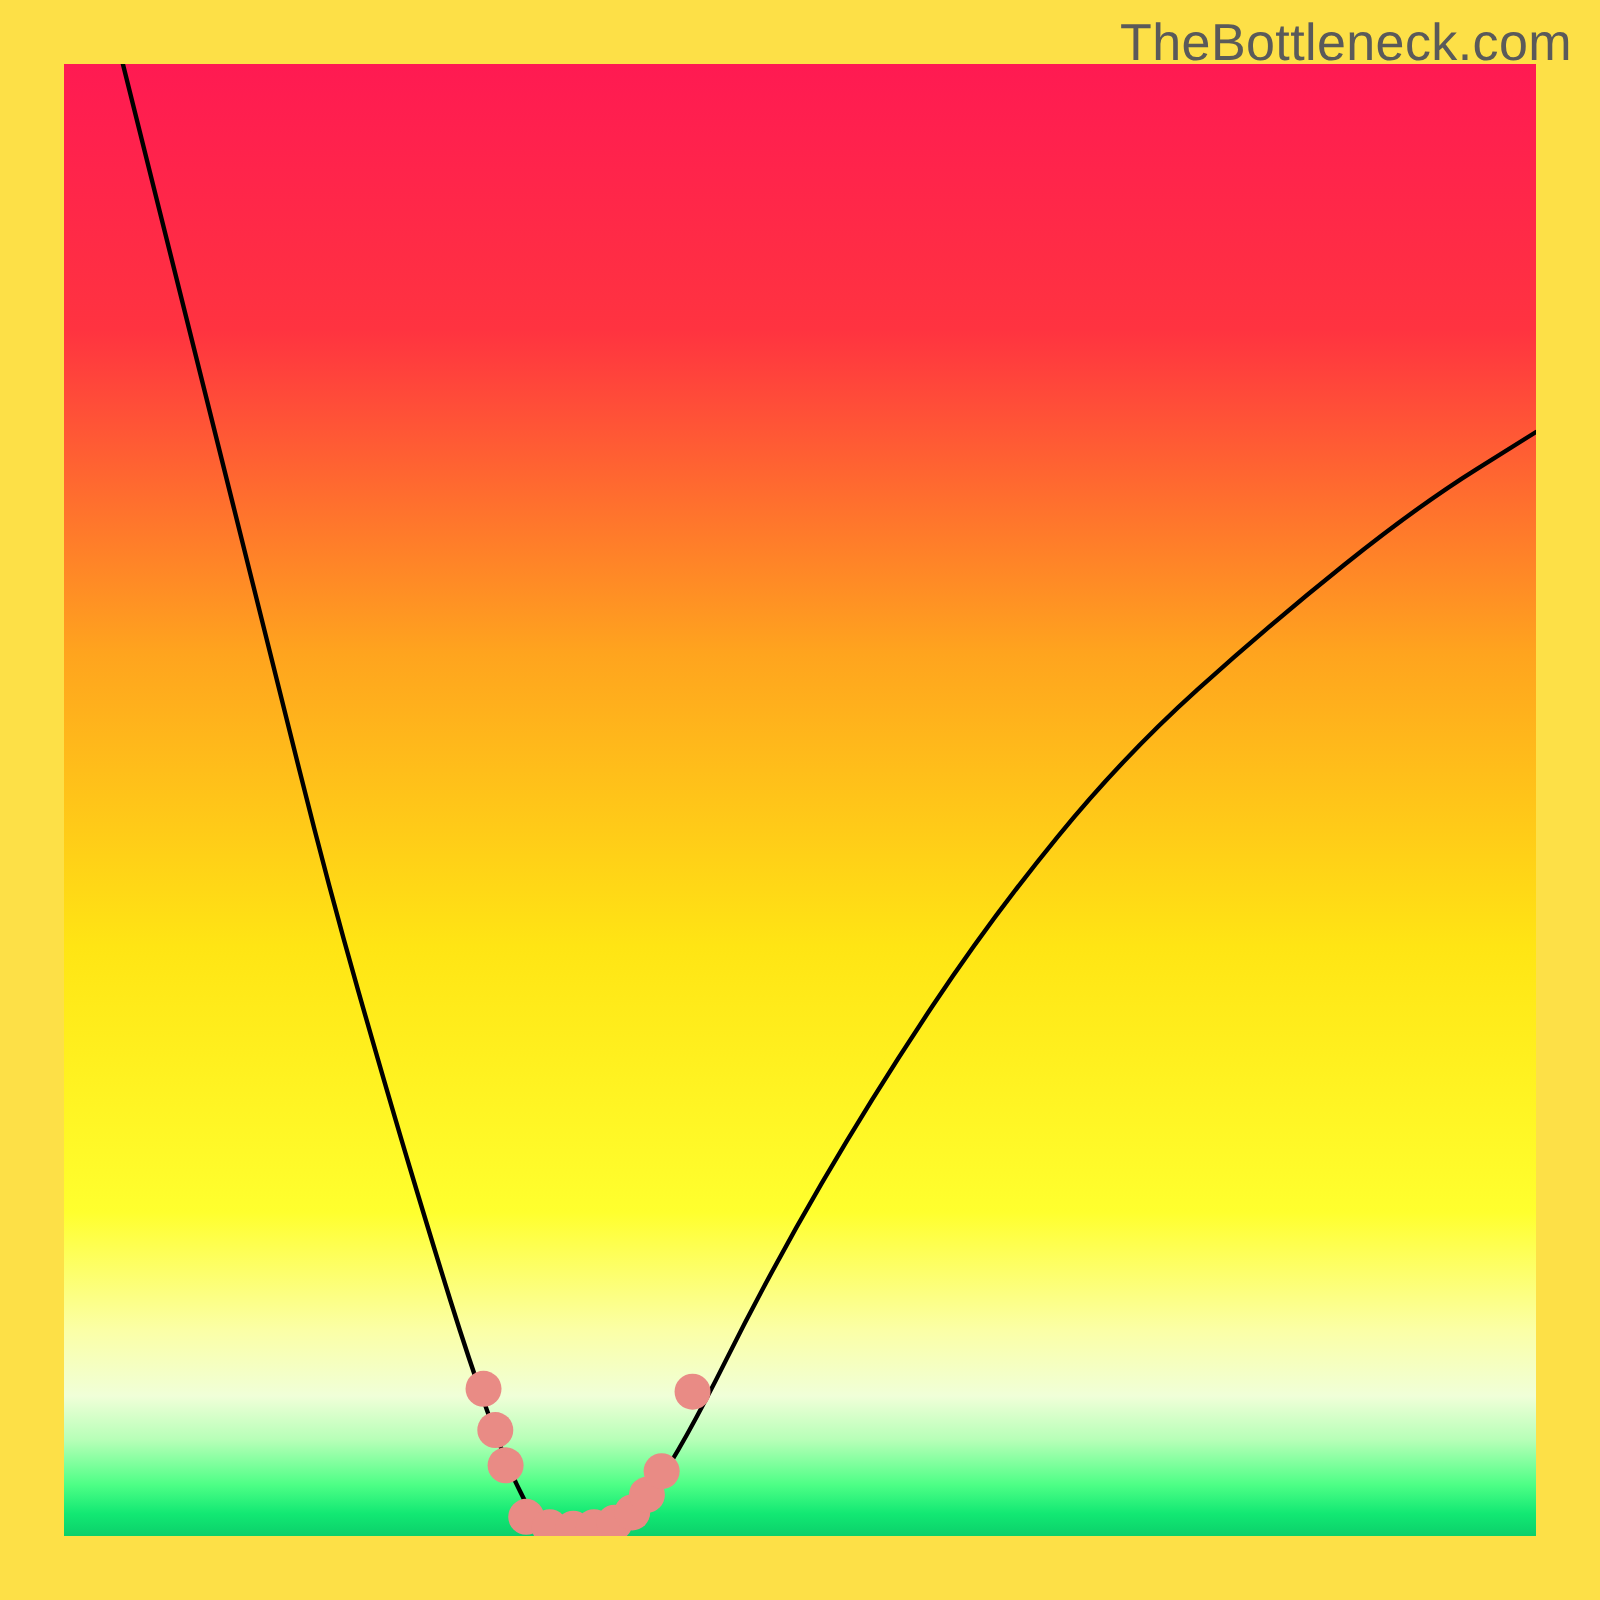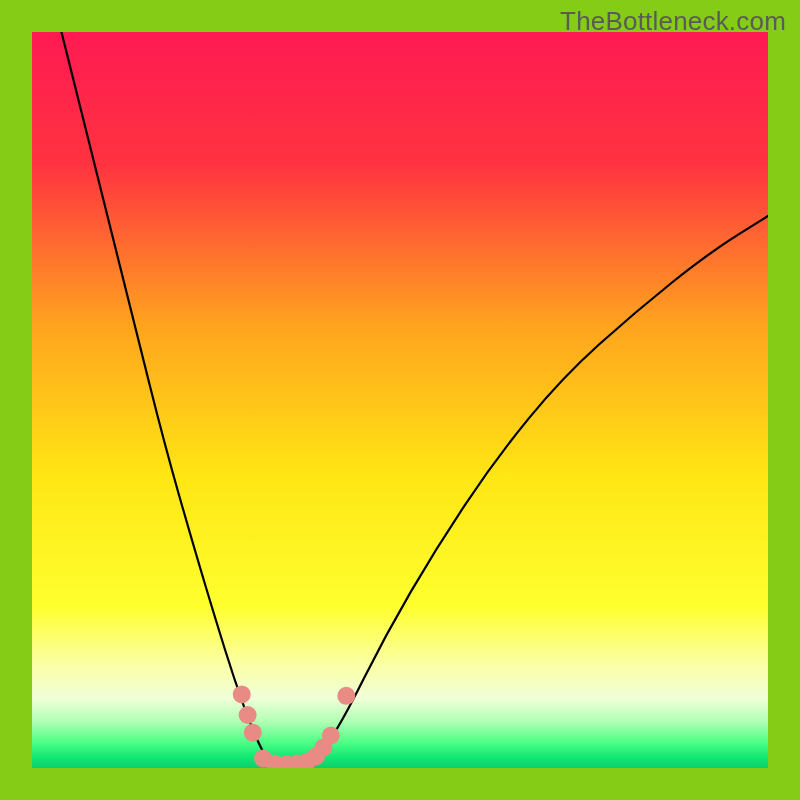--- a/index.html
+++ b/index.html
@@ -9,21 +9,21 @@
     height: 800px;
     background: #000;
     overflow: hidden;
   }
   .frame {
     position: absolute;
     left: 0;
     top: 0;
     width: 800px;
     height: 800px;
-    background: #84cc16;
+    background: #fde047;
   }
   .plot-area {
     position: absolute;
     left: 32px;
     top: 32px;
     width: 736px;
     height: 736px;
     overflow: hidden;
   }
   .watermark {

